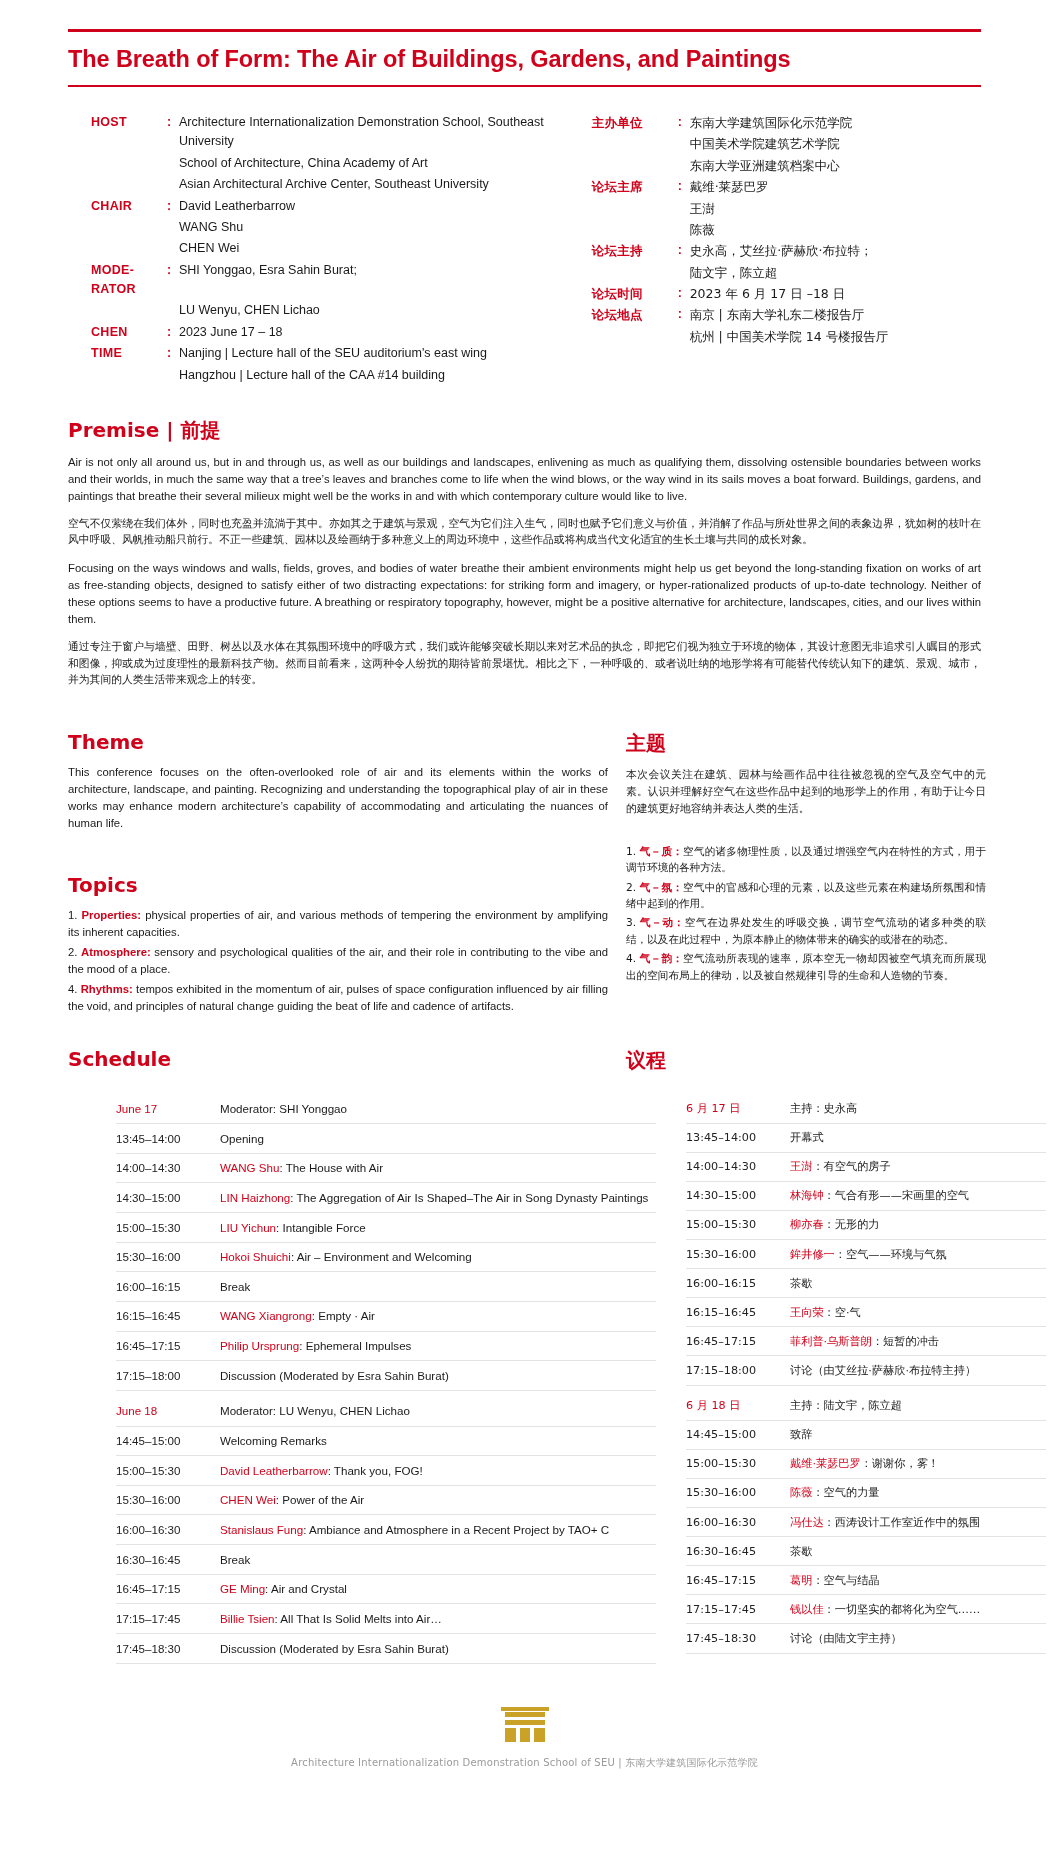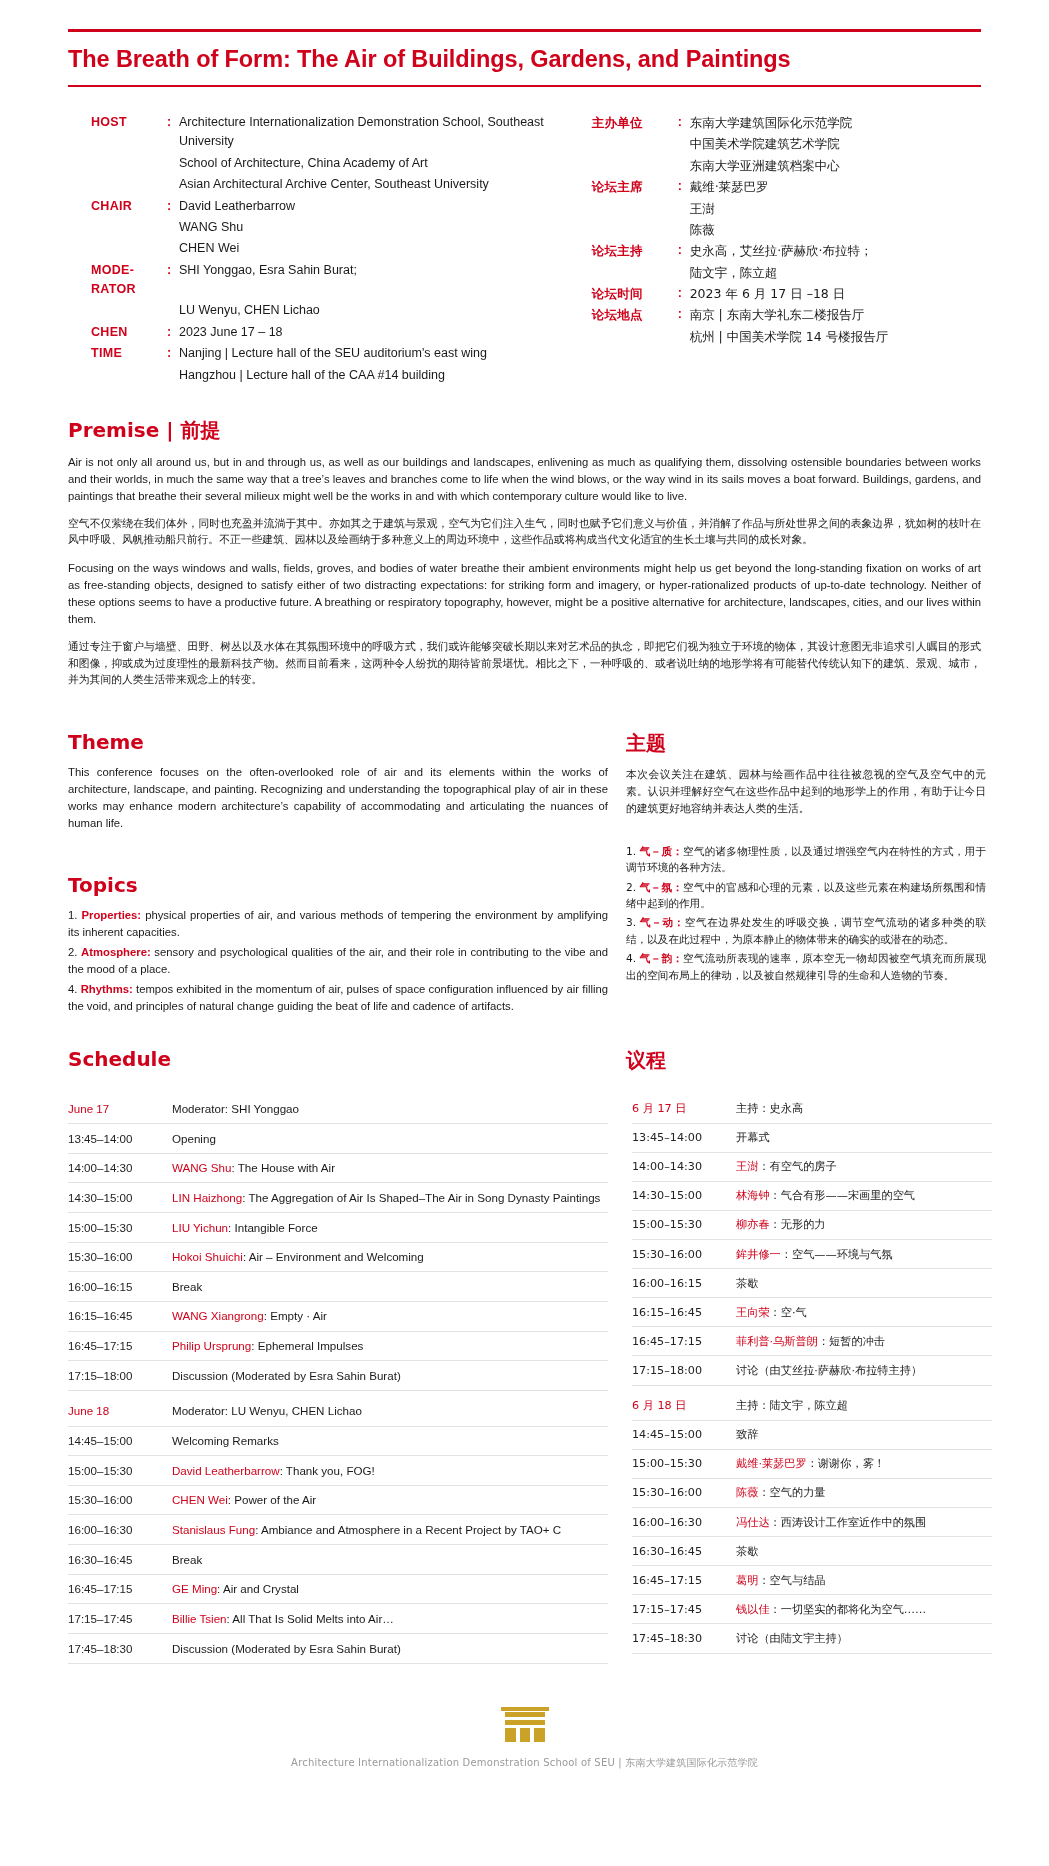--- a/index.html
+++ b/index.html
@@ -171,23 +171,24 @@
     font-size: 11.3px;
     line-height: 1.5;
     text-align: justify;
   }
   .topics-list li { margin-bottom: 3px; }
   .topic-key { color: #d0021b; font-weight: bold; }
 
   
   .sched-wrap {
     display: flex;
-    gap: 24px;
+    gap: 30px;
     padding: 0 68px;
     margin-top: 4px;
+    margin-left: 48px;
   }
   .sched-col-en { width: 540px; flex: 0 0 540px; }
   .sched-col-cn { width: 360px; flex: 0 0 360px; }
   .sched-row {
     display: flex;
     align-items: flex-start;
     padding: 6.5px 0;
     border-bottom: 1px solid #e3e3e3;
     font-size: 11.6px;
     line-height: 1.35;

